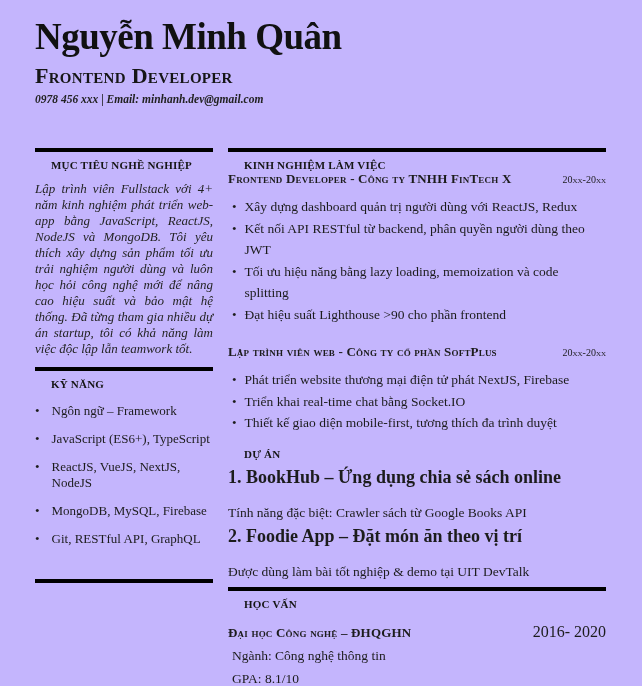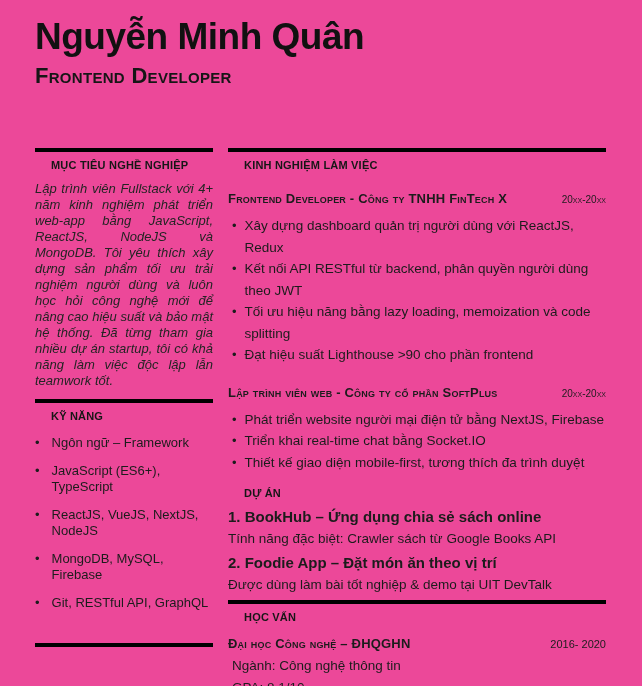--- a/index.html
+++ b/index.html
@@ -1,23 +1,23 @@
 <!DOCTYPE html>
 <html><head>
 <meta charset="utf-8">
 <style>
   html, body { margin: 0; padding: 0; background: #e8e8e8; }
   .page {
     position: relative;
     width: 642px;
     height: 686px;
     margin: 0 auto;
-    background: #ec4899;
+    background: #c4b5fd;
     box-sizing: border-box;
-    font-family: Liberation Sans, sans-serif;
+    font-family: Liberation Serif, serif;
     color: #1c1c1c;
     overflow: hidden;
   }
   
   .header { position: absolute; top: 16px; left: 35px; right: 36px; }
   .name {
     margin: 0;
     font-size: 37px;
     font-weight: bold;
     line-height: 1.15;
@@ -81,21 +81,21 @@
     line-height: 16px;
     align-items: baseline;
   }
   .bullet { flex: none; font-size: 13px; }
   .rule-bottom { margin-top: 32px; }
   
   .job-row {
     display: flex;
     justify-content: space-between;
     align-items: baseline;
-    margin-top: 20px;
+    margin-top: 0;
   }
   .job-title-text {
     font-weight: bold;
     font-variant: small-caps;
     font-size: 13px;
     letter-spacing: 0.2px;
   }
   .job-date {
     font-variant: small-caps;
     font-size: 10px;
@@ -109,36 +109,37 @@
     font-size: 13.5px;
   }
   .jbullets li {
     display: flex;
     gap: 8px;
     line-height: 21.5px;
     align-items: baseline;
   }
   .job2-row { margin-top: 19px; justify-content: space-between; }
   .projects-heading { margin-top: 14px; }
-  .proj-name { margin-top: 9px; font-weight: bold; font-size: 15px; line-height: 17px; }
+  .proj-name { margin-top: 9px; font-weight: bold; font-size: 18px; line-height: 17px; }
   .proj-name.second { margin-top: 7px; }
-  .proj-desc { margin-top: 5px; font-size: 13.5px; line-height: 17px; }
+  .proj-desc { margin-top: 18px; font-size: 13.5px; line-height: 17px; }
   .rule-edu { margin-top: 7px; }
   .edu-row { margin-top: 13px; gap: 20px; }
-  .edu-date { font-variant: normal; font-size: 11px; margin-left: 16px; }
+  .edu-date { font-variant: normal; font-size: 16px; margin-left: 16px; }
   .edu-line { margin-top: 7px; font-size: 13.5px; padding-left: 4px; }
 </style>
 </head>
 <body>
 
 <div class="page">
 
   <div class="header">
     <h1 class="name">Nguyễn Minh Quân</h1>
     <div class="role">Frontend Developer</div>
+    <div class="contact">0978 456 xxx | Email: minhanh.dev@gmail.com</div>
   </div>
 
   <div class="columns">
 
     <div class="col-left">
 
       <div>
         <div class="rule"></div>
         <h2>MỤC TIÊU NGHỀ NGHIỆP</h2>
         <p class="objective">Lập trình viên Fullstack với 4+ năm kinh nghiệm phát triển web-app bằng JavaScript, ReactJS, NodeJS và MongoDB. Tôi yêu thích xây dựng sản phẩm tối ưu trải nghiệm người dùng và luôn học hỏi công nghệ mới để nâng cao hiệu suất và bảo mật hệ thống. Đã từng tham gia nhiều dự án startup, tôi có khả năng làm việc độc lập lẫn teamwork tốt.</p>
@@ -206,21 +207,21 @@
         </div>
 
         <div>
           <div class="job-row job2-row">
             <span class="job-title-text">Lập trình viên web - Công ty cổ phần SoftPlus</span>
             <span class="job-date">20xx-20xx</span>
           </div>
           <ul class="jbullets">
             <li>
                 <span class="bullet">•</span>
-                <span>Phát triển website người mại điện tử bằng NextJS, Firebase</span>
+                <span>Phát triển website thương mại điện tử phát NextJS, Firebase</span>
               </li>
             <li>
                 <span class="bullet">•</span>
                 <span>Triển khai real-time chat bằng Socket.IO</span>
               </li>
             <li>
                 <span class="bullet">•</span>
                 <span>Thiết kế giao diện mobile-first, tương thích đa trình duyệt</span>
               </li>
           </ul>

